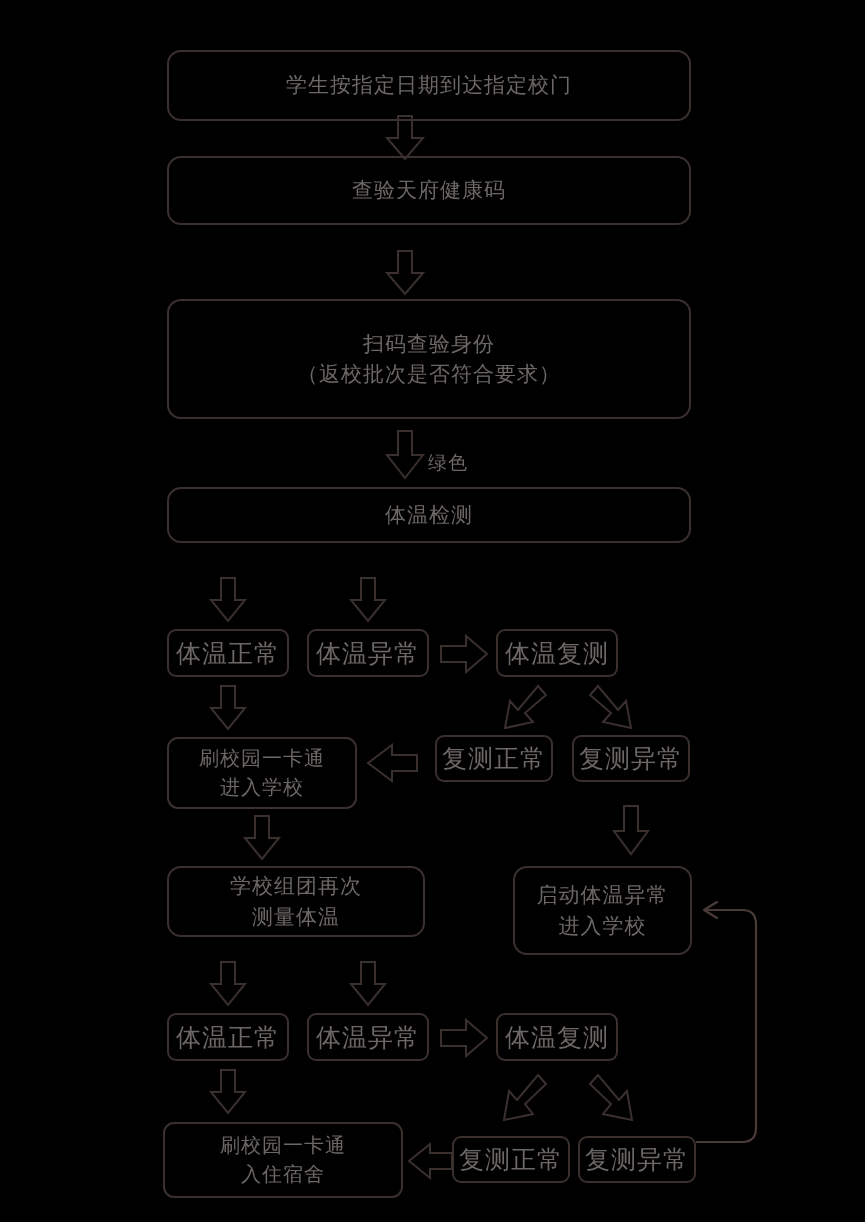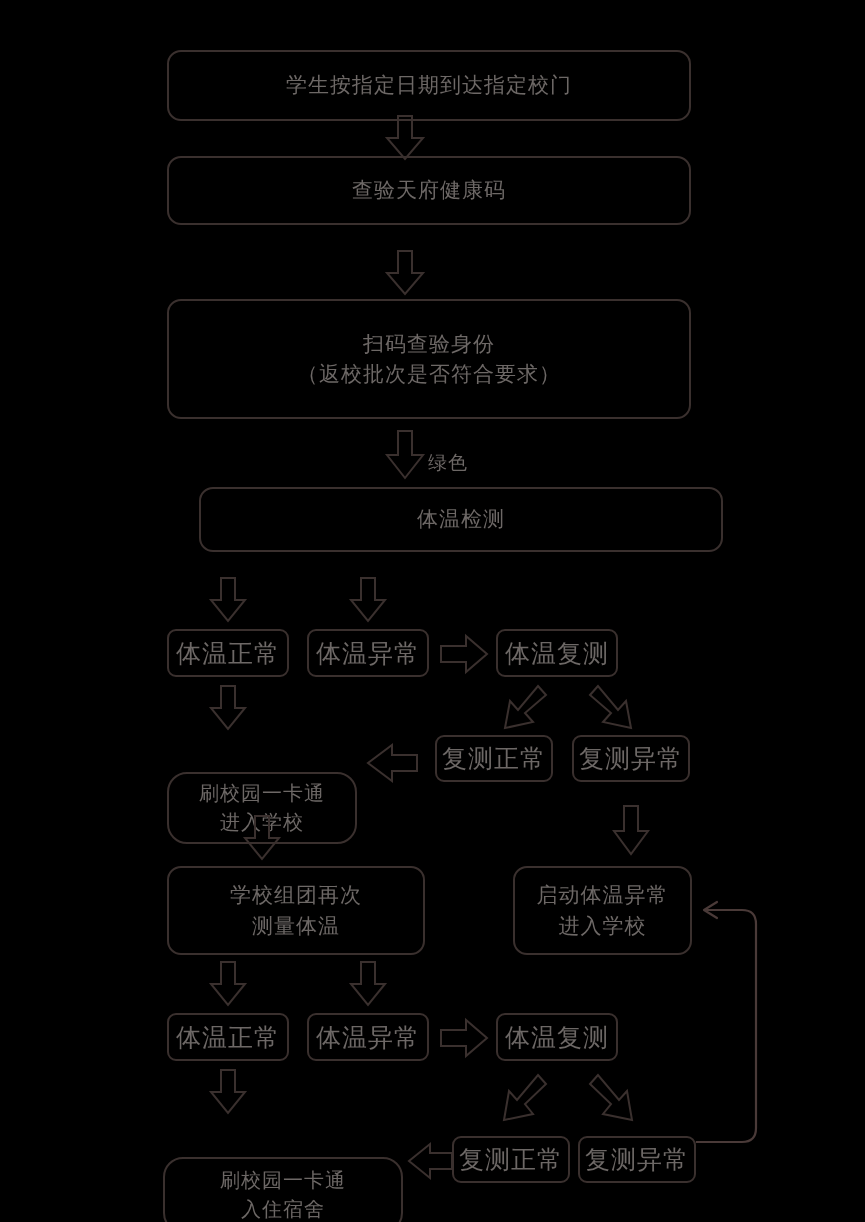--- a/index.html
+++ b/index.html
@@ -25,21 +25,21 @@
     align-items: center;
     justify-content: center;
     text-align: center;
     line-height: 1.45;
     letter-spacing: 1px;
     white-space: pre-line;
     user-select: none;
   }
   .node.big    { border-radius: 14px; font-size: 21px; }
   .node.small  { border-radius: 9px;  font-size: 25px; }
-  .node.medium { border-radius: 20px; font-size: 20px; margin-top: 35px; }
+  .node.medium { border-radius: 11px; font-size: 20px; }
 
   .edge-label {
     position: absolute;
     color: #6d6866;
     font-size: 19px;
     letter-spacing: 1px;
     user-select: none;
   }
   .arrow { position: absolute; }
   .arrow svg { display: block; overflow: visible; }
@@ -51,36 +51,36 @@
 
 <div id="canvas">
 
   <div class="node big" style="left:167px; top:50px; width:524px; height:71px;">学生按指定日期到达指定校门</div>
 
   <div class="node big" style="left:167px; top:156px; width:524px; height:69px;">查验天府健康码</div>
 
   <div class="node big" style="left:167px; top:299px; width:524px; height:120px;">扫码查验身份
 （返校批次是否符合要求）</div>
 
-  <div class="node big" style="left:167px; top:487px; width:524px; height:65px;margin-left:32px;">体温检测</div>
+  <div class="node big" style="left:167px; top:487px; width:524px; height:56px;">体温检测</div>
 
   <div class="node small" style="left:167px; top:629px; width:122px; height:48px;">体温正常</div>
 
   <div class="node small" style="left:307px; top:629px; width:122px; height:48px;">体温异常</div>
 
   <div class="node small" style="left:496px; top:629px; width:122px; height:48px;">体温复测</div>
 
   <div class="node small" style="left:435px; top:735px; width:118px; height:47px;">复测正常</div>
 
   <div class="node small" style="left:572px; top:735px; width:118px; height:47px;">复测异常</div>
 
   <div class="node medium" style="left:167px; top:737px; width:190px; height:72px;">刷校园一卡通
 进入学校</div>
 
-  <div class="node big" style="left:167px; top:866px; width:258px; height:89px;">学校组团再次
+  <div class="node big" style="left:167px; top:866px; width:258px; height:71px;">学校组团再次
 测量体温</div>
 
   <div class="node big" style="left:513px; top:866px; width:179px; height:89px;">启动体温异常
 进入学校</div>
 
   <div class="node small" style="left:167px; top:1013px; width:122px; height:48px;">体温正常</div>
 
   <div class="node small" style="left:307px; top:1013px; width:122px; height:48px;">体温异常</div>
 
   <div class="node small" style="left:496px; top:1013px; width:122px; height:48px;">体温复测</div>

